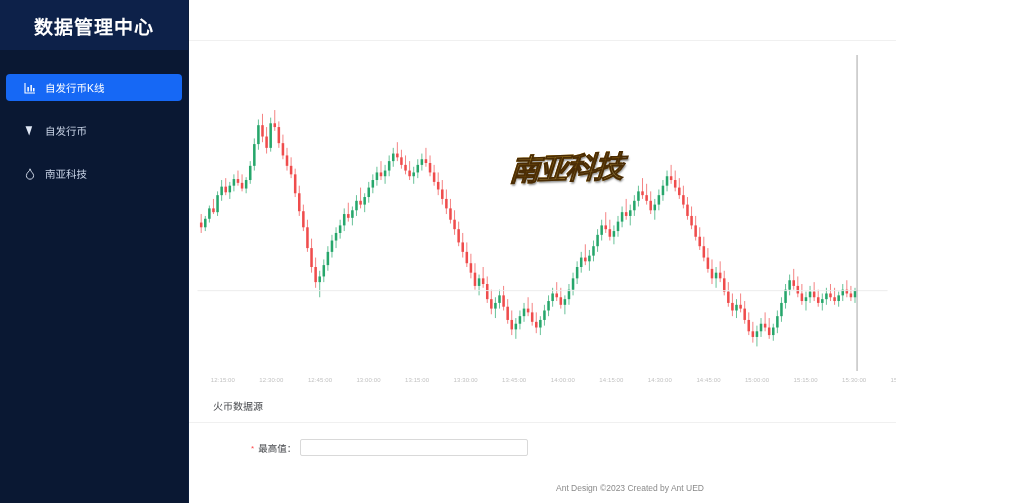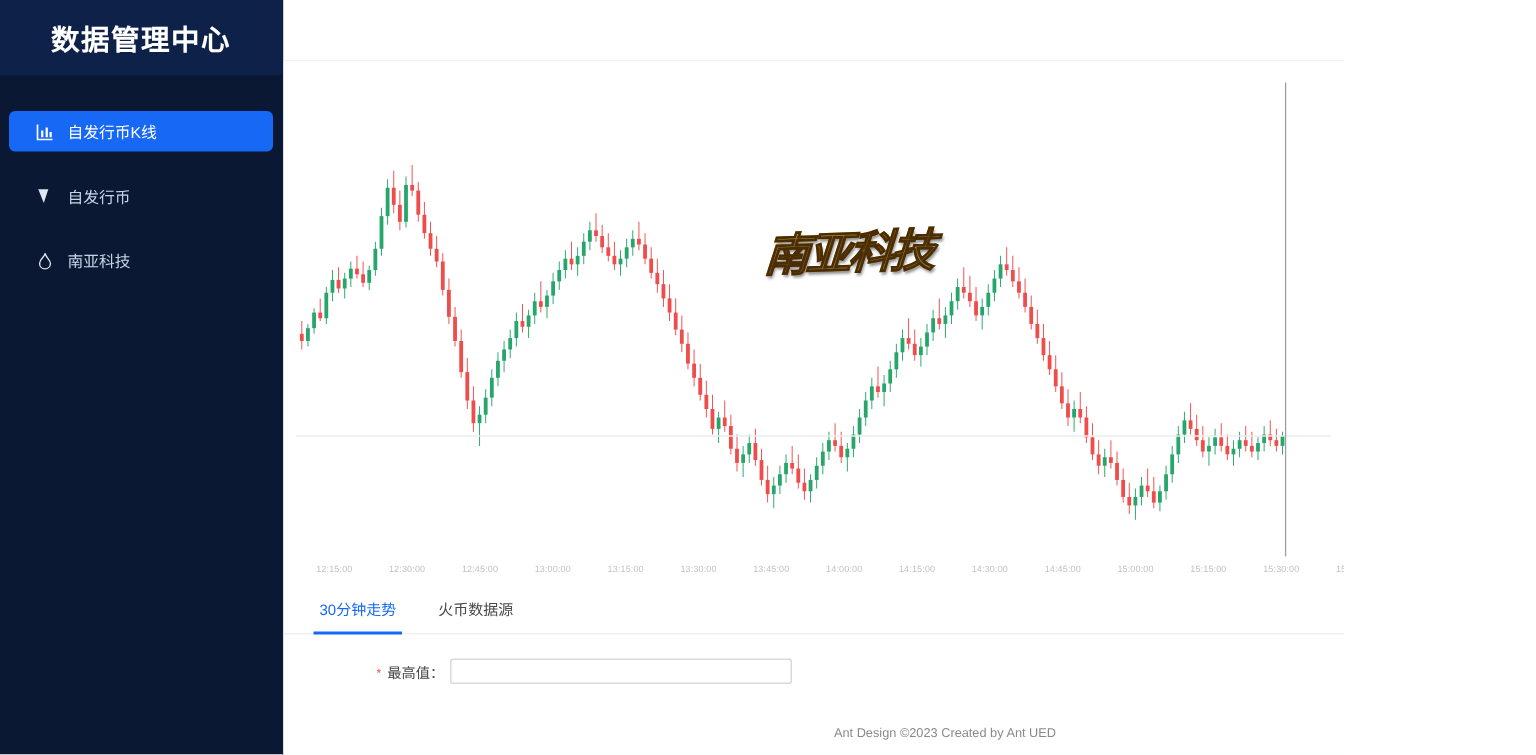--- a/index.html
+++ b/index.html
@@ -614,23 +614,20 @@
             <div class="x-label" style="left:665.2px; top:336.0px;">15:30:00</div>
             <div class="x-label" style="left:713.7px; top:336.0px;">15:45:00</div>
             <div class="x-label" style="left:762.3px; top:336.0px;">16:00:00</div>
           </div>
       </div>
 
       <div class="tabs-wrap">
 
 
         <div class="range-tabs">
-          <div class="range-tab active">
-            <span>30分钟走势</span>
-          </div>
           <div class="range-tab">
             <span>火币数据源</span>
           </div>
         </div>
 
         <div class="form-row">
           <span class="req-star">*</span>
           <span class="form-label">最高值：</span>
           <input class="form-input" type="text" placeholder="" style="">
         </div>

